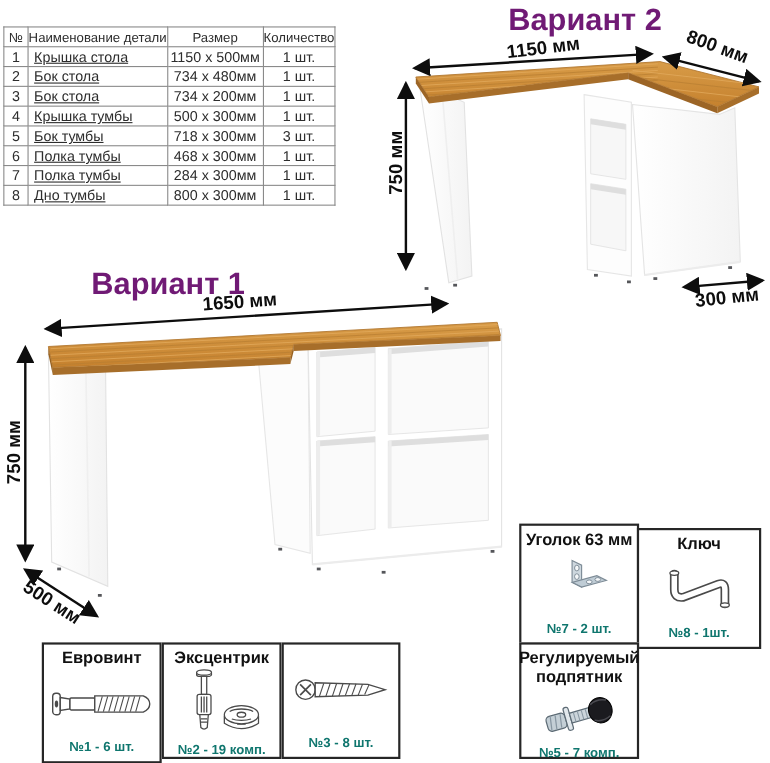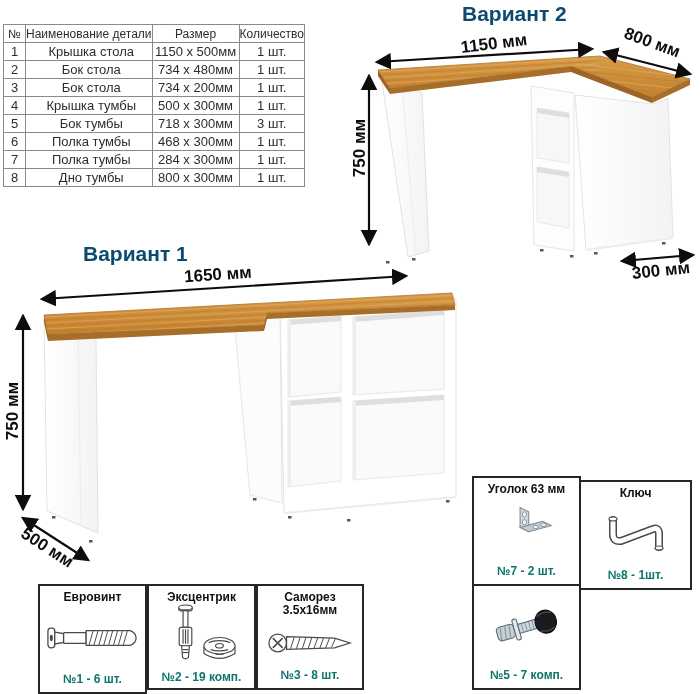--- a/index.html
+++ b/index.html
@@ -5,31 +5,31 @@
   html,body{margin:0;padding:0;background:#fff;}
   .page{position:relative;width:700px;height:694px;background:#fff;overflow:hidden;
         font-family:"Liberation Sans",sans-serif;color:#222;}
   
   .parts-table{position:absolute;left:3px;top:24px;border-collapse:collapse;table-layout:fixed;
                background:#fff;}
   .parts-table td,.parts-table th{border:1px solid #8a8a8a;font-weight:normal;
                font-size:13px;color:#2d2d2d;height:17px;padding:0;text-align:center;
                overflow:hidden;white-space:nowrap;}
   .parts-table th{font-size:12px;}
-  .parts-table td.name{text-align:center;padding-left:5px;}
+  .parts-table td.name{text-align:left;padding-left:5px;text-decoration:underline;}
   
   #drawings{position:absolute;left:0;top:0;}
   
-  .vtitle{position:absolute;font-size:21px;font-weight:bold;color:#0c4a6e;white-space:nowrap;}
+  .vtitle{position:absolute;font-size:28px;font-weight:bold;color:#701a75;white-space:nowrap;}
   .dim{position:absolute;font-size:17px;font-weight:bold;color:#0d0d0d;text-align:center;
        white-space:nowrap;}
   
   .hw-box{position:absolute;box-sizing:border-box;border:2px solid #262626;background:#fff;
           display:flex;flex-direction:column;align-items:center;}
-  .hw-title{font-size:12px;font-weight:bold;line-height:1.12;text-align:center;
+  .hw-title{font-size:15px;font-weight:bold;line-height:1.12;text-align:center;
             white-space:pre-line;margin-top:5px;color:#111;}
   .hw-icon{flex:1;display:flex;align-items:center;justify-content:center;width:100%;}
   .hw-count{font-size:12px;font-weight:bold;margin-bottom:6px;color:#0f766e;white-space:nowrap;}
 </style>
 </head>
 <body>
 
 <div class="page">
 
   <table class="parts-table">
@@ -310,22 +310,20 @@
       <path d="M46,40 A13,5 0 0 1 68,40" fill="none" stroke="#4a4a4a" stroke-width="1.2"></path>
       <path d="M48,47 A12,4 0 0 0 66,47" fill="none" stroke="#4a4a4a" stroke-width="1.2"></path>
       <ellipse cx="57" cy="43" rx="4" ry="2.3" fill="#fff" stroke="#4a4a4a" stroke-width="1.2"></ellipse>
       <line x1="53" y1="52" x2="61" y2="52" stroke="#4a4a4a" stroke-width="1"></line>
     </svg>
       </div>
     <div class="hw-count">№2 - 19 комп.</div>
   </div>
 
   <div class="hw-box" style="left:256px;top:584px;width:108px;height:106px;">
-    <div class="hw-title">Саморез
-3.5x16мм</div>
     <div class="hw-icon">
         <svg width="88" height="40" viewBox="0 0 90 40">
       <g stroke="#4a4a4a" fill="#ffffff" stroke-width="1.3">
         <circle cx="12" cy="20" r="9"></circle>
         <path d="M21,13.5 L70,15 L86,20 L70,25 L21,26.5 Z"></path>
       </g>
       <path d="M7,15 L17,25 M17,15 L7,25" stroke="#4a4a4a" stroke-width="1.6"></path>
       <g stroke="#4a4a4a" stroke-width="1">
         <line x1="25" y1="26" x2="29" y2="14"></line>
             <line x1="31" y1="26" x2="35" y2="14"></line>
@@ -336,20 +334,22 @@
         <line x1="61" y1="25" x2="65" y2="15"></line>
             <line x1="67" y1="24.5" x2="71" y2="15.5"></line>
       </g>
     </svg>
       </div>
     <div class="hw-count">№3 - 8 шт.</div>
   </div>
 
 
   <div class="hw-box" style="left:472px;top:584px;width:109px;height:106px;">
+    <div class="hw-title">Регулируемый
+подпятник</div>
     <div class="hw-icon">
         <svg width="72" height="52" viewBox="0 0 72 56">
       <g transform="rotate(-16 36 28)">
         <rect x="3" y="20" width="19" height="15" rx="4" fill="#c4cfd6" stroke="#5d6b75" stroke-width="1.2"></rect>
         <line x1="8" y1="21" x2="6" y2="34" stroke="#8796a1" stroke-width="1.2"></line>
         <line x1="13" y1="21" x2="11" y2="34" stroke="#8796a1" stroke-width="1.2"></line>
         <line x1="18" y1="21" x2="16" y2="34" stroke="#8796a1" stroke-width="1.2"></line>
         <rect x="22" y="16" width="5" height="23" rx="2" fill="#e2e8ec" stroke="#5d6b75" stroke-width="1.2"></rect>
         <rect x="27" y="22.5" width="21" height="10" fill="#ccd5db" stroke="#5d6b75" stroke-width="1.2"></rect>
         <line x1="31" y1="23" x2="31" y2="32" stroke="#8796a1" stroke-width="1"></line>

